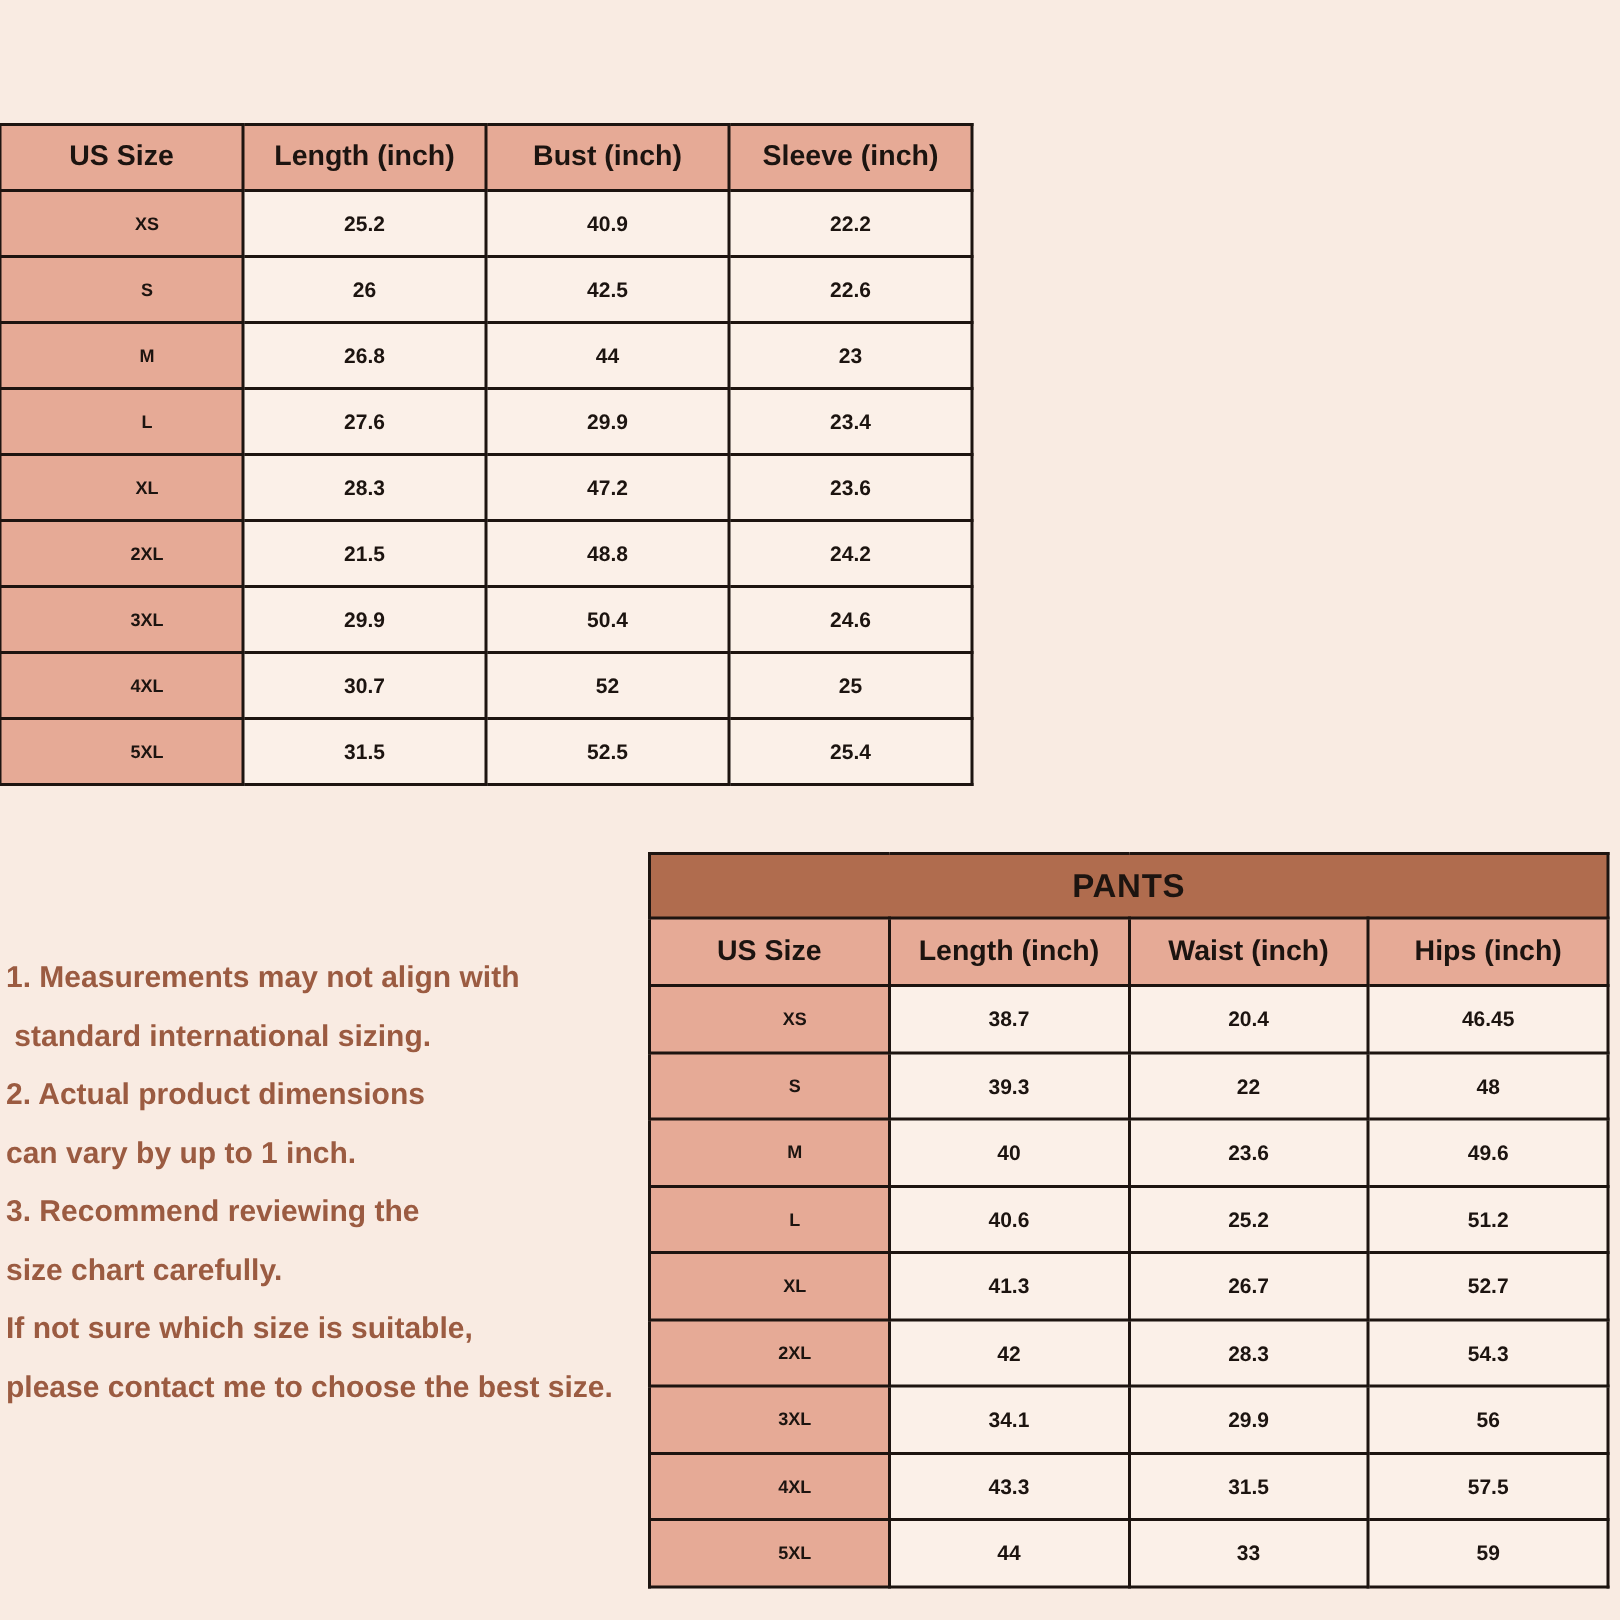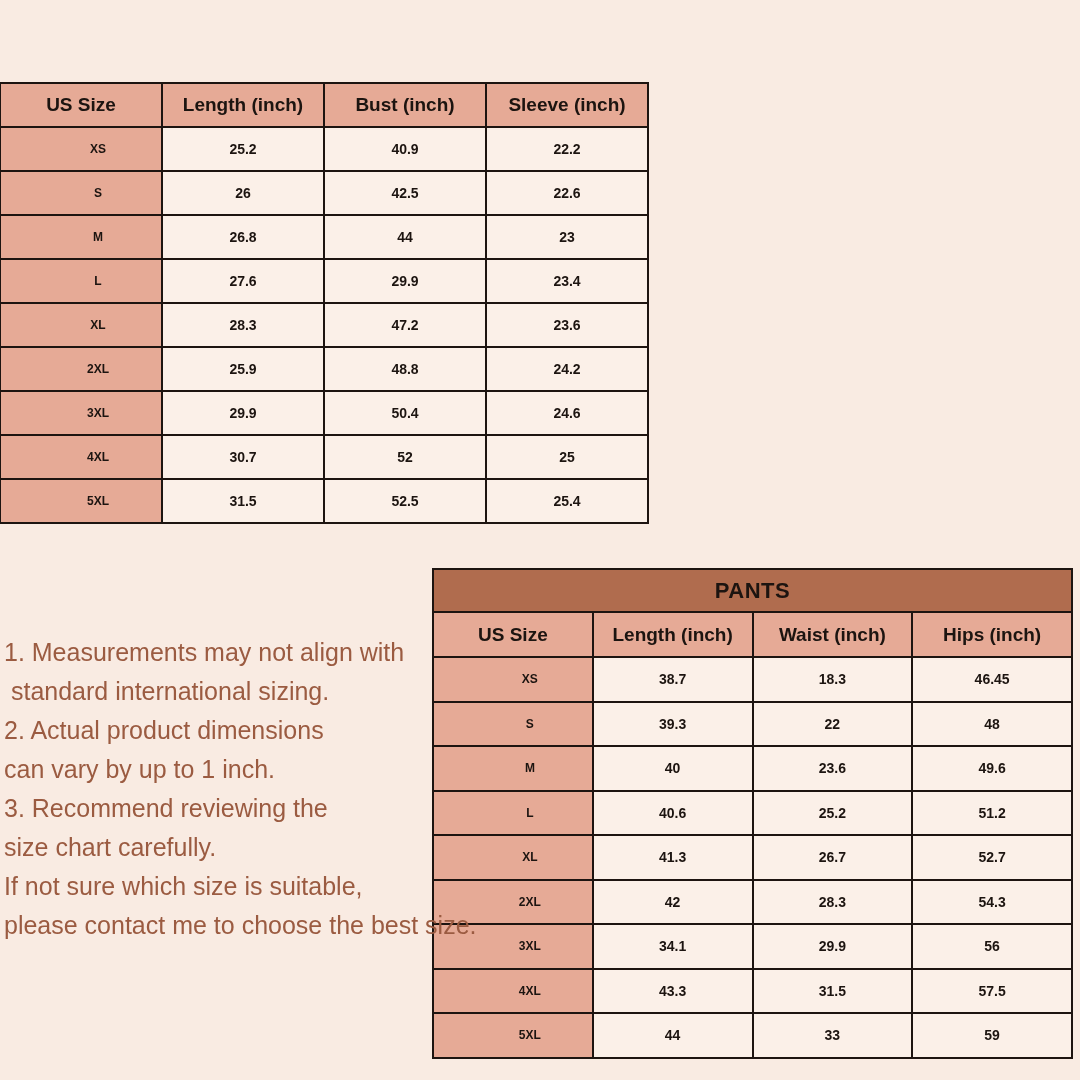--- a/index.html
+++ b/index.html
@@ -62,22 +62,22 @@
   #shirt-table tbody tr { height: 44px; }
   #pants-table { left: 432px; top: 568px; width: 641px; }
   #pants-table .bar { height: 43px; }
   #pants-table .head-row th { height: 45px; }
   #pants-table tbody tr { height: 44.5px; }
   .notes {
     position: absolute;
     left: 4px;
     top: 633px;
     color: var(--note);
-    font-size: 25px;
-    font-weight: normal;
+    font-size: 20px;
+    font-weight: bold;
     line-height: 39px;
     white-space: pre;
   }
 </style>
 </head>
 <body>
 
 <div class="canvas">
 
 
@@ -116,21 +116,21 @@
           <td>23.4</td>
         </tr>
         <tr>
           <th>XL</th>
           <td>28.3</td>
           <td>47.2</td>
           <td>23.6</td>
         </tr>
         <tr>
           <th>2XL</th>
-          <td>25.9</td>
+          <td>21.5</td>
           <td>48.8</td>
           <td>24.2</td>
         </tr>
         <tr>
           <th>3XL</th>
           <td>29.9</td>
           <td>50.4</td>
           <td>24.6</td>
         </tr>
         <tr>
@@ -157,21 +157,21 @@
           <th>US Size</th>
           <th>Length (inch)</th>
           <th>Waist (inch)</th>
           <th>Hips (inch)</th>
         </tr>
     </thead>
     <tbody>
         <tr>
           <th>XS</th>
           <td>38.7</td>
-          <td>18.3</td>
+          <td>20.4</td>
           <td>46.45</td>
         </tr>
         <tr>
           <th>S</th>
           <td>39.3</td>
           <td>22</td>
           <td>48</td>
         </tr>
         <tr>
           <th>M</th>

